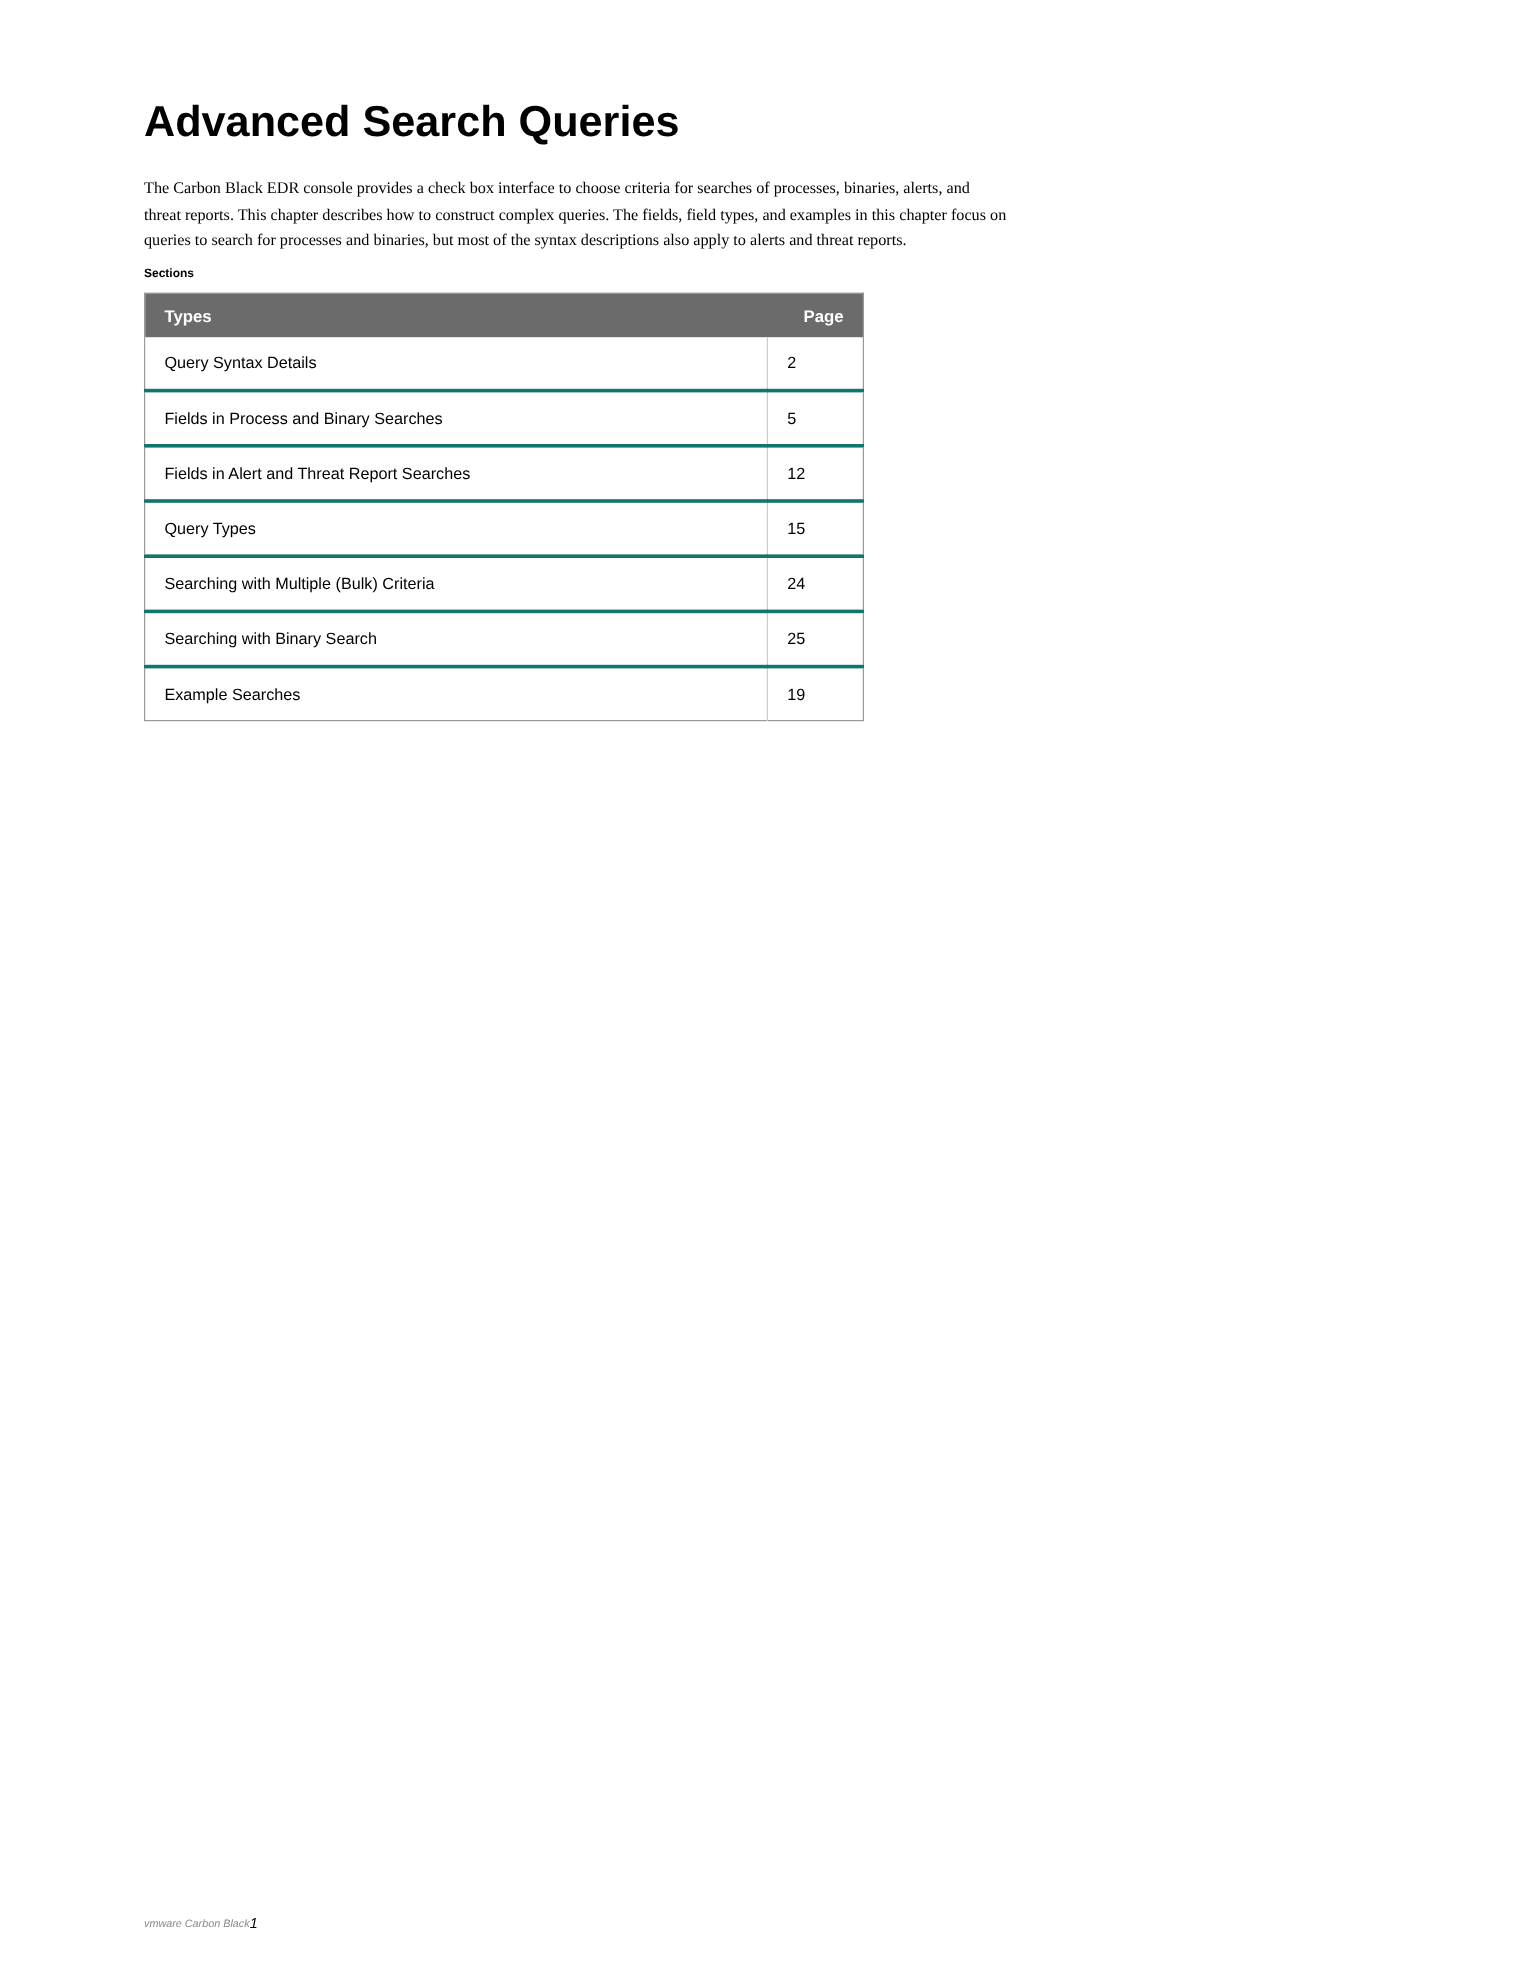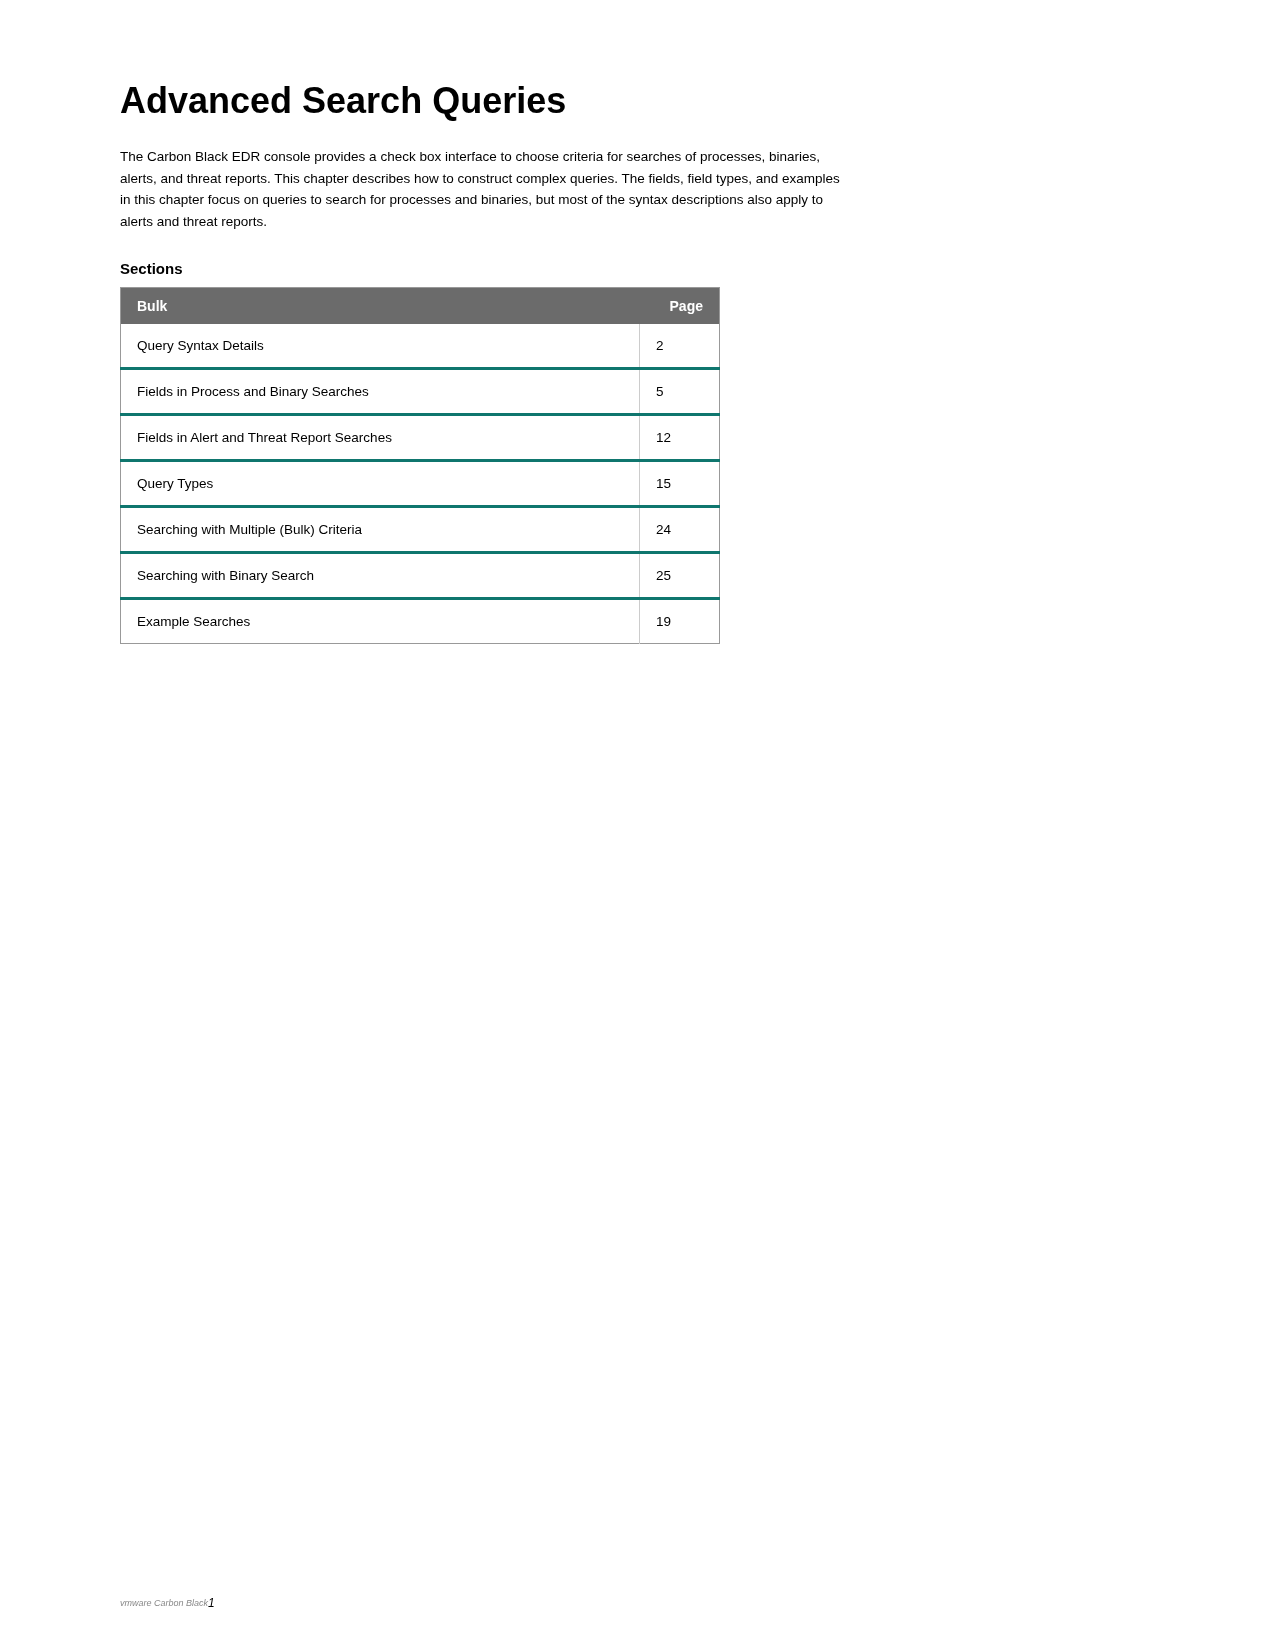--- a/index.html
+++ b/index.html
@@ -29,26 +29,27 @@
       font-size: 36px;
       font-weight: bold;
       margin-bottom: 24px;
       color: #000000;
     }
 
     .intro-text {
       font-size: 13.5px;
       line-height: 1.6;
       color: #000000;
-      margin-bottom: 28px;
+      margin-bottom: 12px;
       max-width: 720px;
+      font-family: Liberation Serif, serif;
     }
 
     .sections-label {
-      font-size: 15px;
+      font-size: 10px;
       font-weight: bold;
       margin-bottom: 10px;
       color: #000000;
     }
 
     .toc-table {
       width: 600px;
       border-collapse: collapse;
       border: 1px solid #999;
     }
@@ -123,21 +124,21 @@
 
   <h1 class="page-title">Advanced Search Queries</h1>
 
   <p class="intro-text">The Carbon Black EDR console provides a check box interface to choose criteria for searches of processes, binaries, alerts, and threat reports. This chapter describes how to construct complex queries. The fields, field types, and examples in this chapter focus on queries to search for processes and binaries, but most of the syntax descriptions also apply to alerts and threat reports.</p>
 
   <div class="sections-label">Sections</div>
 
   <table class="toc-table">
     <thead>
       <tr>
-        <th>Bulk</th>
+        <th>Types</th>
         <th class="page-col">Page</th>
       </tr>
     </thead>
     <tbody id="toc-tbody">
     <tr>
           <td>Query Syntax Details</td>
           <td class="page-num">2</td>
         </tr>
         <tr>
           <td>Fields in Process and Binary Searches</td>

